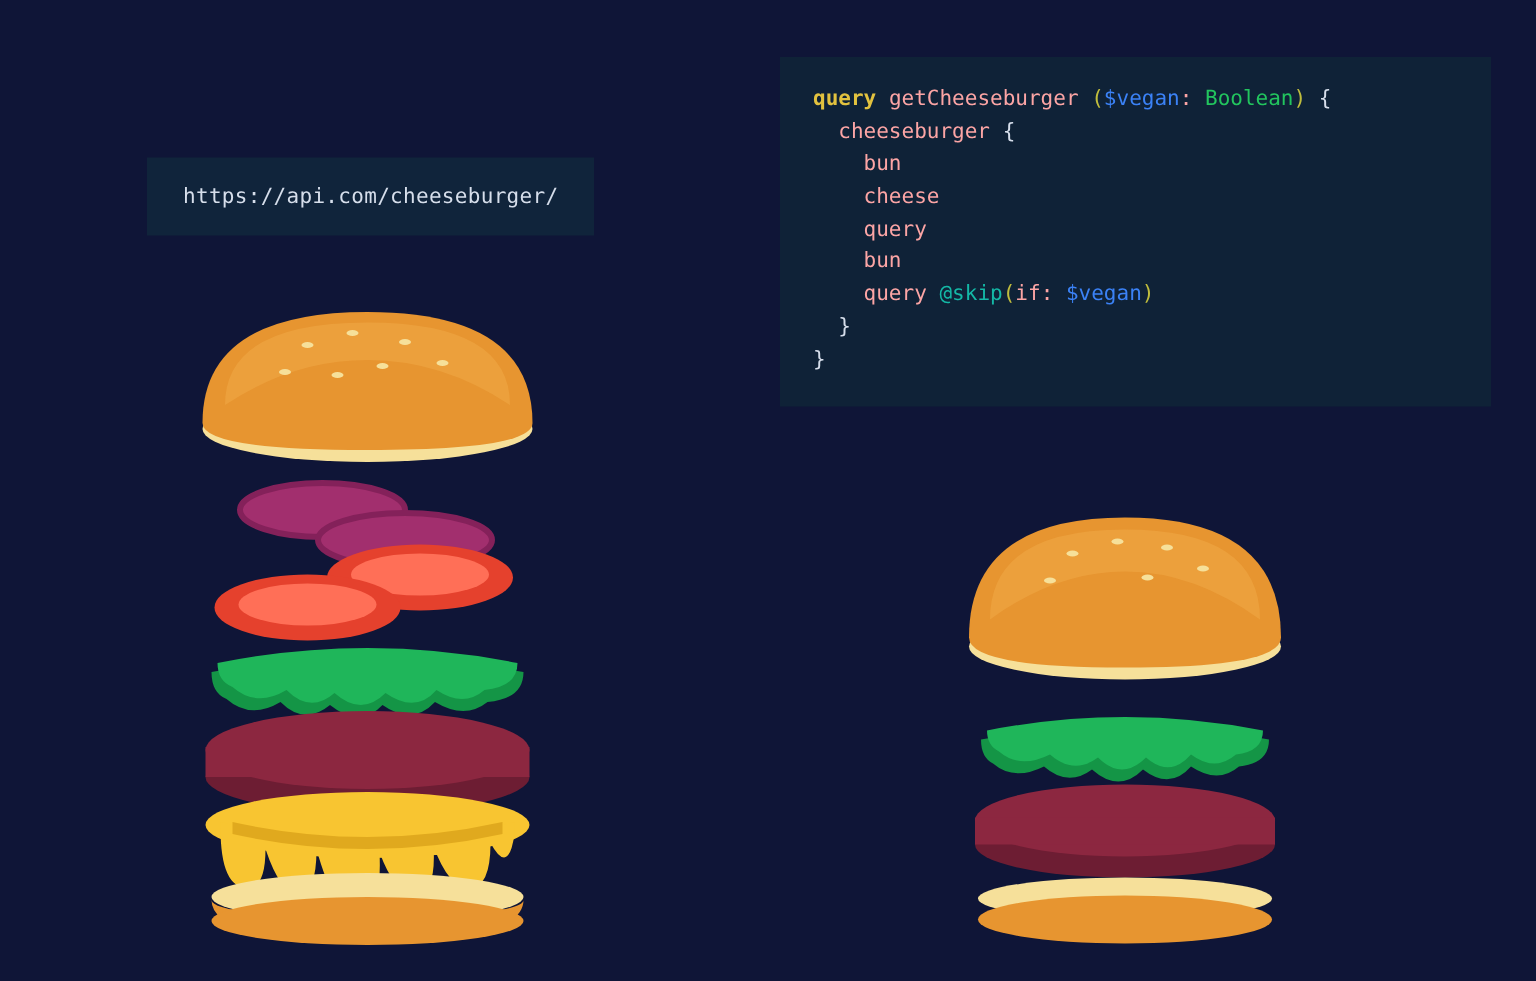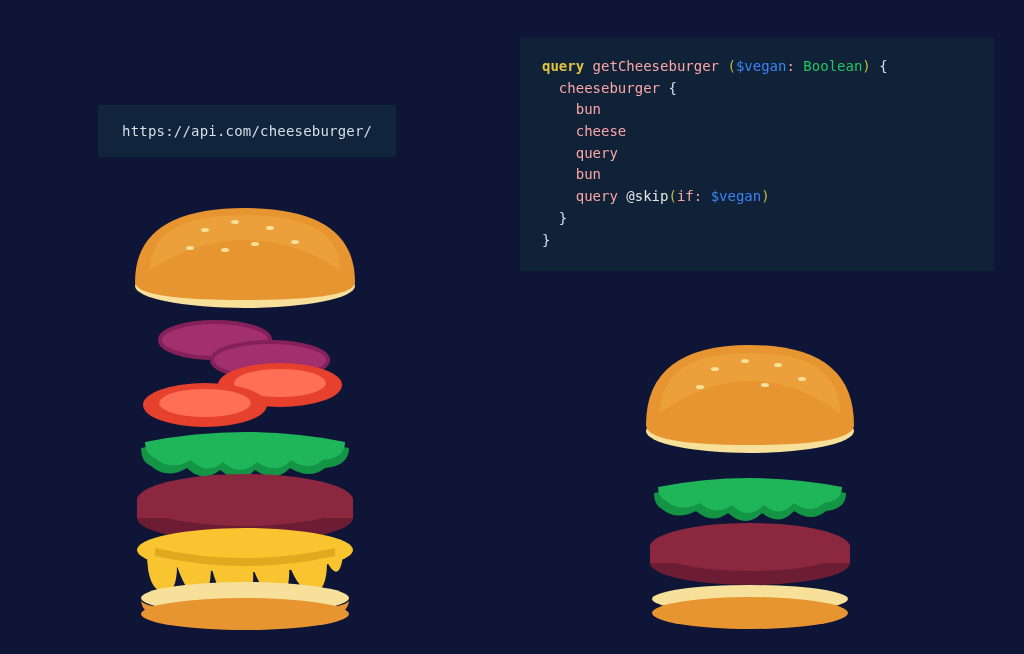--- a/index.html
+++ b/index.html
@@ -29,21 +29,21 @@
     width: 430px;
     background: #0f2237;
     padding: 18px 22px 20px 22px;
     white-space: pre;
     line-height: 1.55;
   }
   .tok-kw      { color: #e2c23f; font-weight: bold; }
   .tok-name    { color: #fca5a5; }
   .tok-var     { color: #3b82f6; text-align: right; }
   .tok-type    { color: #22c55e; }
-  .tok-dir     { color: #e5e5e5; text-align: center; }
+  .tok-dir     { color: #14b8a6; text-align: center; }
   .tok-paren   { color: #c0bd3d; }
   .tok-brace   { color: #d6deeb; }
 
   
   .burger-left  { position:absolute; left:  95px; top: 200px; width: 300px; height: 430px; }
   .burger-right { position:absolute; left: 620px; top: 335px; width: 260px; height: 300px; }
 
   svg .bun-top   { fill:#e79530; }
   svg .bun-top-hi{ fill:#f5b552; }
   svg .bun-bot   { fill:#e79530; }

